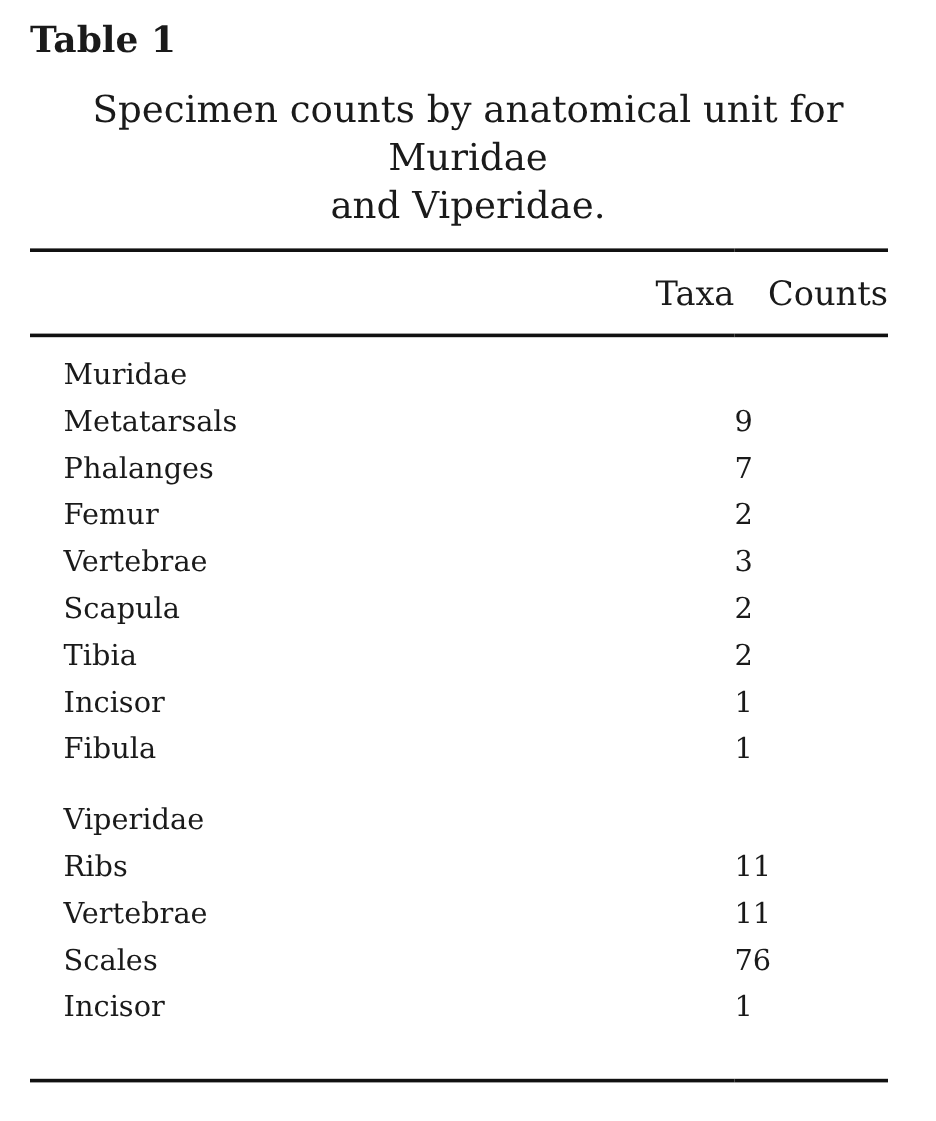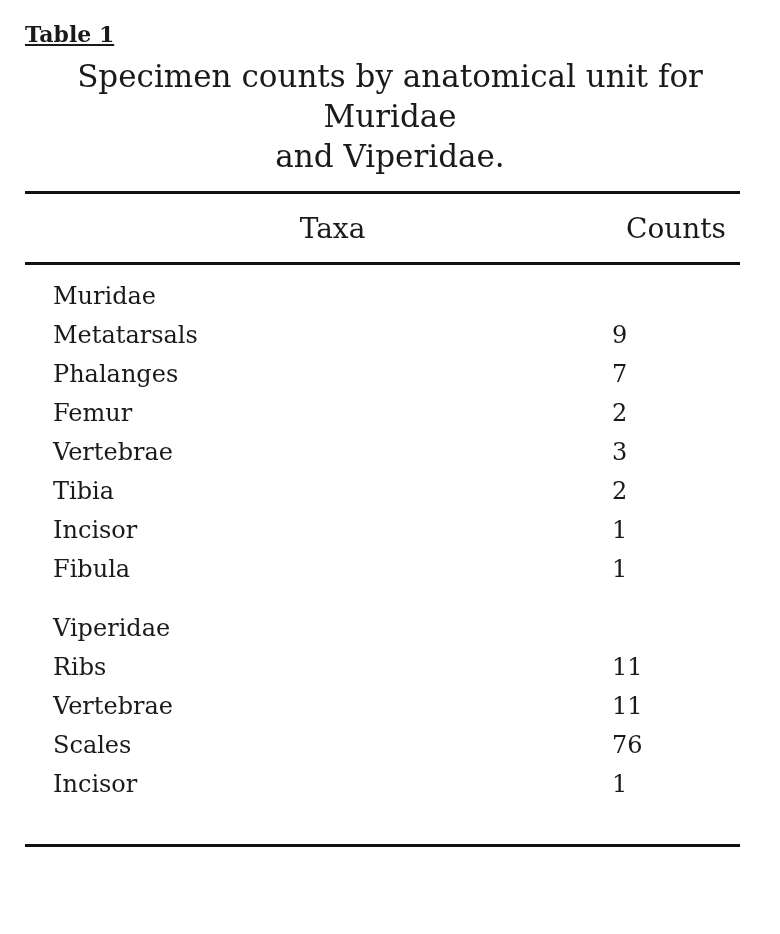--- a/index.html
+++ b/index.html
@@ -12,25 +12,24 @@
     height: 934px;
     font-family: "DejaVu Serif", "Liberation Serif", serif;
     color: #1a1a1a;
     overflow: hidden;
   }
   .page {
     padding: 14px 25px 0 25px;
     box-sizing: border-box;
   }
   .table-label {
-    font-size: 22px;
+    font-size: 30px;
     font-weight: bold;
     line-height: 40px;
-    margin-bottom: 2px;
-    text-decoration: underline;
+    margin-bottom: 18px;
   }
   .table-caption {
     font-size: 31px;
     font-weight: normal;
     line-height: 40px;
     white-space: pre-line;
     max-width: 735px;
     margin-bottom: 15px;
     text-align: center;
   }
@@ -40,21 +39,21 @@
     width: 715px;
     border-top: 3px solid #111111;
     border-bottom: 3px solid #111111;
   }
   .specimen-table col.col-taxa  { width: 587px; }
   .specimen-table col.col-counts{ width: 128px; }
   .specimen-table thead th {
     font-weight: normal;
     font-size: 28px;
     line-height: 28px;
-    text-align: center;
+    text-align: right;
     padding: 21px 0 19px 0;
     border-bottom: 3px solid #111111;
   }
   .specimen-table thead th.taxa-head,
   .specimen-table tbody td.taxon-cell {
     padding-left: 28px;
   }
   .specimen-table tbody td {
     font-size: 24px;
     line-height: 39px;
@@ -100,20 +99,24 @@
         </tr>
         <tr>
           <td class="taxon-cell">Femur</td>
           <td class="count-cell">2</td>
         </tr>
         <tr>
           <td class="taxon-cell">Vertebrae</td>
           <td class="count-cell">3</td>
         </tr>
         <tr>
+          <td class="taxon-cell">Scapula</td>
+          <td class="count-cell">2</td>
+        </tr>
+        <tr>
           <td class="taxon-cell">Tibia</td>
           <td class="count-cell">2</td>
         </tr>
         <tr>
           <td class="taxon-cell">Incisor</td>
           <td class="count-cell">1</td>
         </tr>
         <tr>
           <td class="taxon-cell">Fibula</td>
           <td class="count-cell">1</td>

